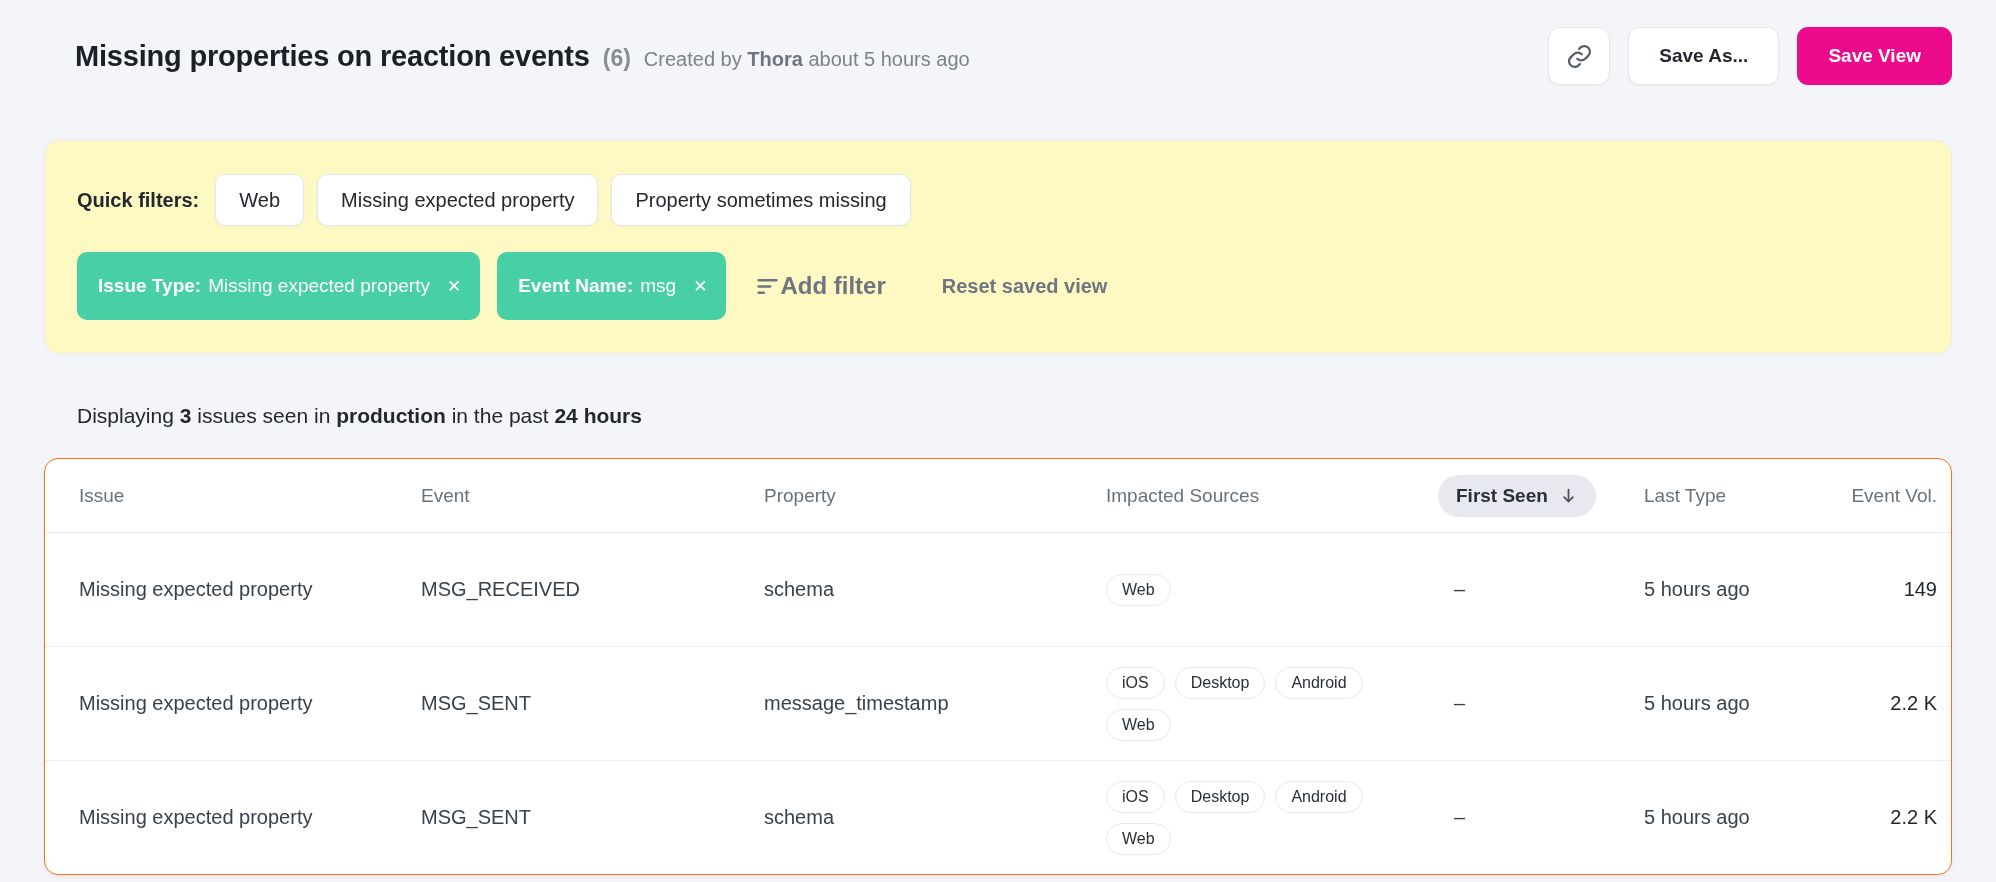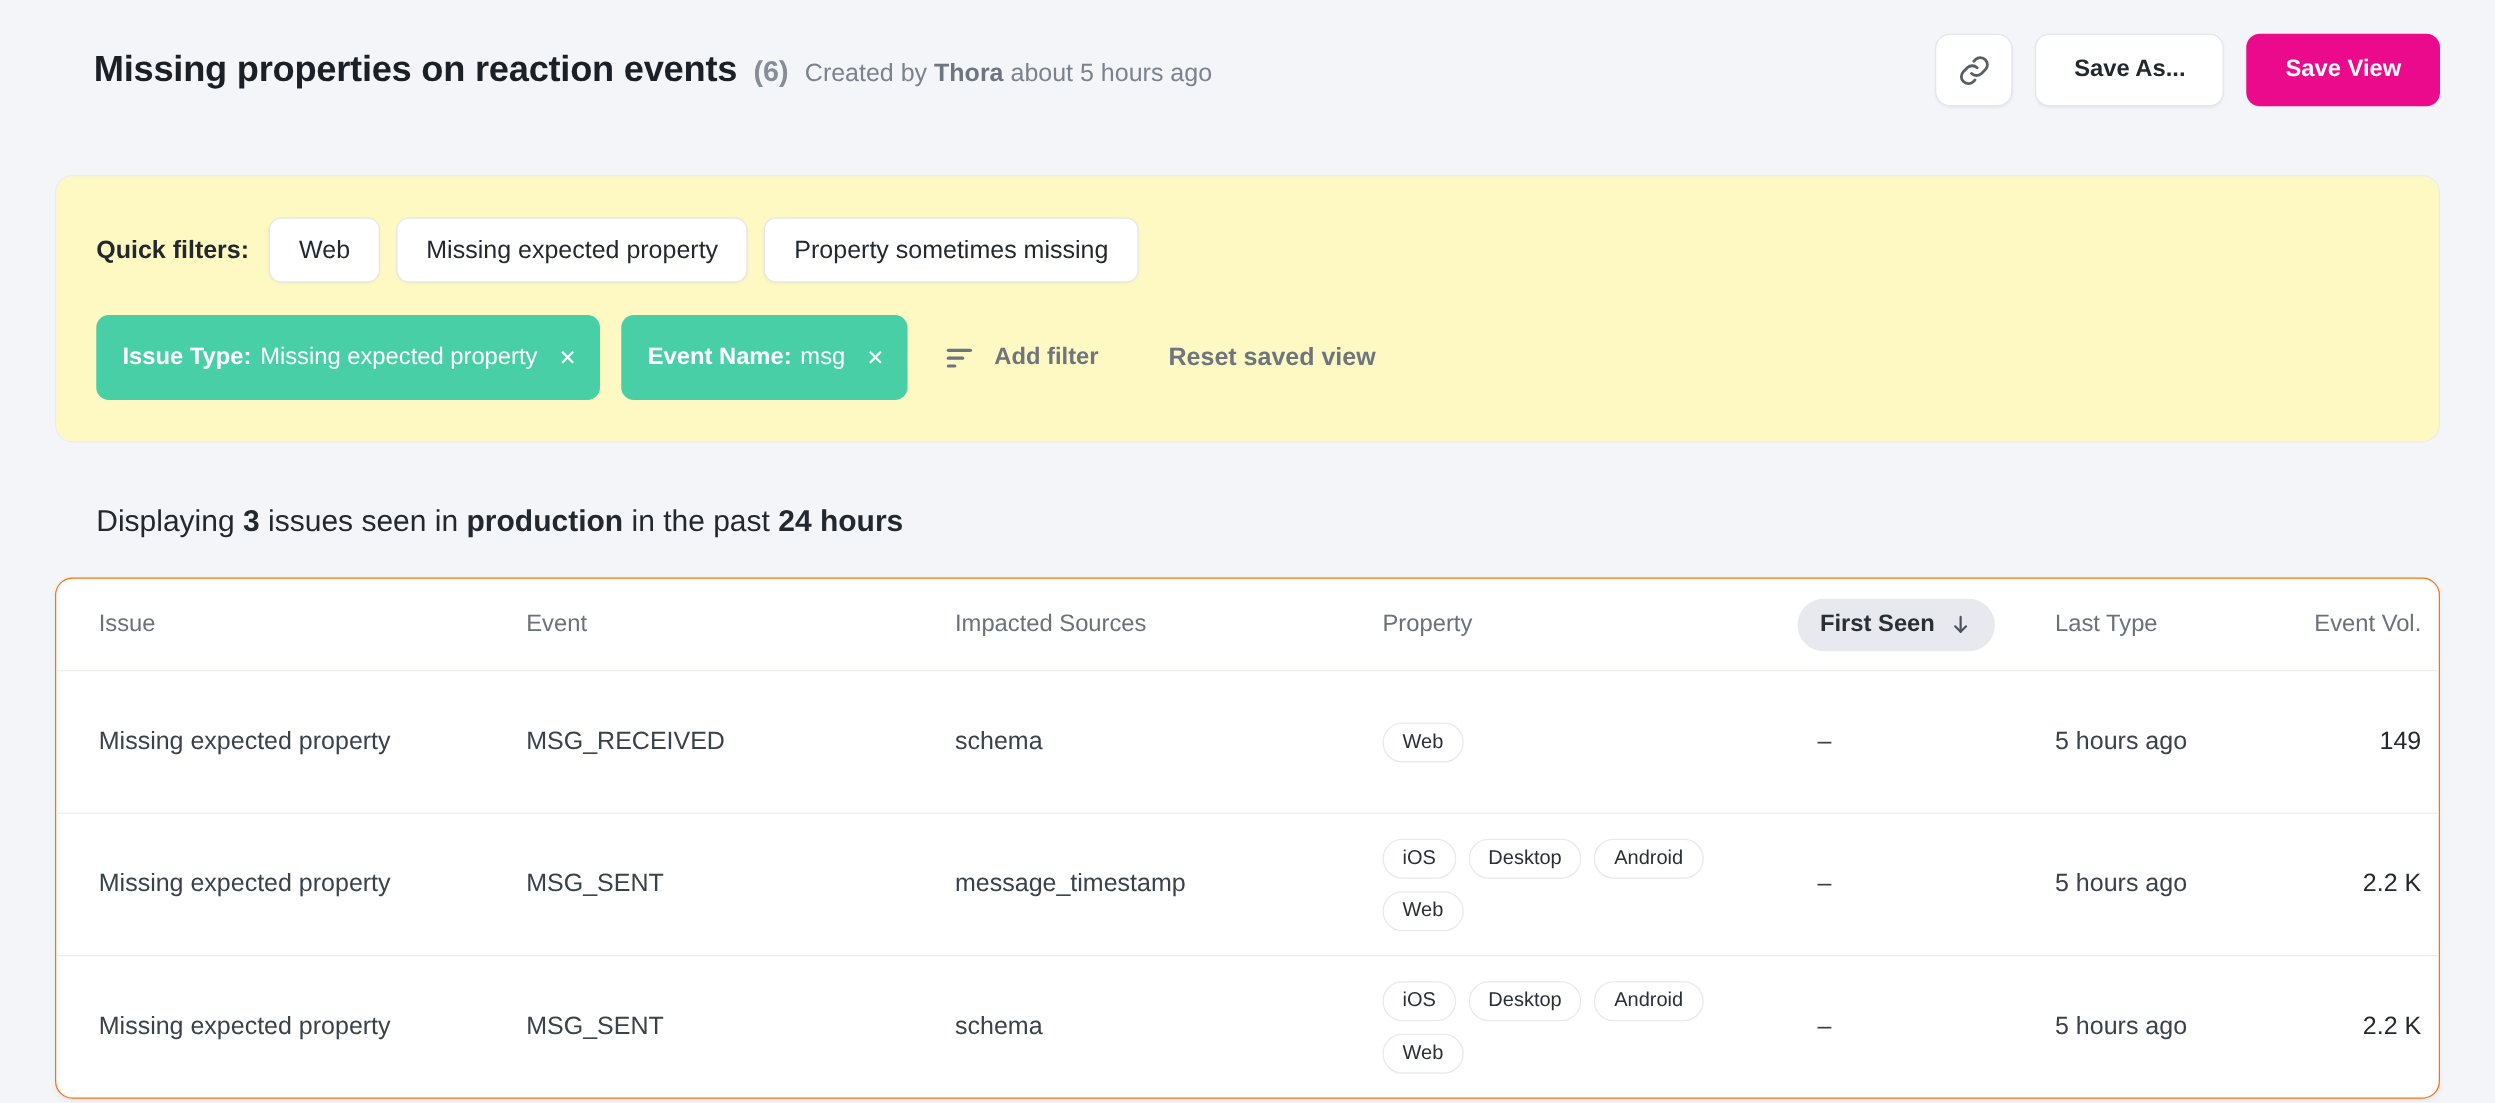--- a/index.html
+++ b/index.html
@@ -45,26 +45,26 @@
     border: 1px solid #E4E6EA; box-shadow: 0 1px 2px rgba(16,24,40,.04);
     font-size: 20px; color: #23282E; font-family: "Liberation Sans", sans-serif; cursor: pointer;
   }
   .chip-list { display: flex; gap: 17px; }
   .chip {
     height: 68px; border-radius: 10px; display: inline-flex; align-items: center;
     padding: 0 19px 0 21px; color: #fff; font-size: 19px; background: #48CFA6; cursor: pointer;
   }
   .chip .chip-key { font-weight: 700; margin-right: 7px; }
   .chip .chip-x { margin-left: 17px; font-size: 17px; line-height: 1; cursor: pointer; }
-  .add-filter { display: flex; align-items: center; gap: 15px; margin-left: 29px;
-                color: #6E757E; font-size: 19px; font-weight: 700; cursor: pointer; }
+  .add-filter { display: flex; align-items: center; margin-left: 29px;
+                color: #6E757E; font-size: 24px; font-weight: 700; cursor: pointer; }
   .reset-link { margin-left: 56px; color: #6E757E; font-size: 20px; font-weight: 700; cursor: pointer; }
 
   
-  .summary { margin: 50px 0 30px 33px; font-size: 24px; color: #23282E; }
+  .summary { margin: 50px 0 30px 33px; font-size: 21px; color: #23282E; }
   .summary b { font-weight: 700; }
 
   
   .table-card { background: #fff; border: 1px solid #f97316; border-radius: 14px;
                 box-shadow: 0 2px 5px rgba(16,24,40,.05); overflow: hidden; }
   .trow { display: grid; grid-template-columns: 342px 343px 342px 332px 206px 182px 1fr;
           align-items: center; padding: 0 14px 0 34px; }
   .thead { height: 73px; font-size: 19px; color: #6A717B; }
   .th { white-space: nowrap; }
   .th-sorted-pill {
@@ -153,22 +153,22 @@
     <span>issues seen in</span>
     <b>production</b>
     <span>in the past</span>
     <b>24 hours</b>
   </p>
 
   <section class="table-card">
     <div class="trow thead">
       <div class="th">Issue</div>
       <div class="th">Event</div>
+      <div class="th">Property</div>
       <div class="th">Impacted Sources</div>
-      <div class="th">Property</div>
       <div class="th-sorted-pill">
         <span>First Seen</span>
         <span>
           <svg width="19" height="19" viewBox="0 0 24 24" fill="none" stroke="#4A515A" stroke-width="2.2" stroke-linecap="round" stroke-linejoin="round">
             <path d="M12 4.5v15"></path>
               <path d="M6.5 14l5.5 5.5L17.5 14"></path>
           </svg>
         </span>
       </div>
       <div class="th">Last Type</div>

